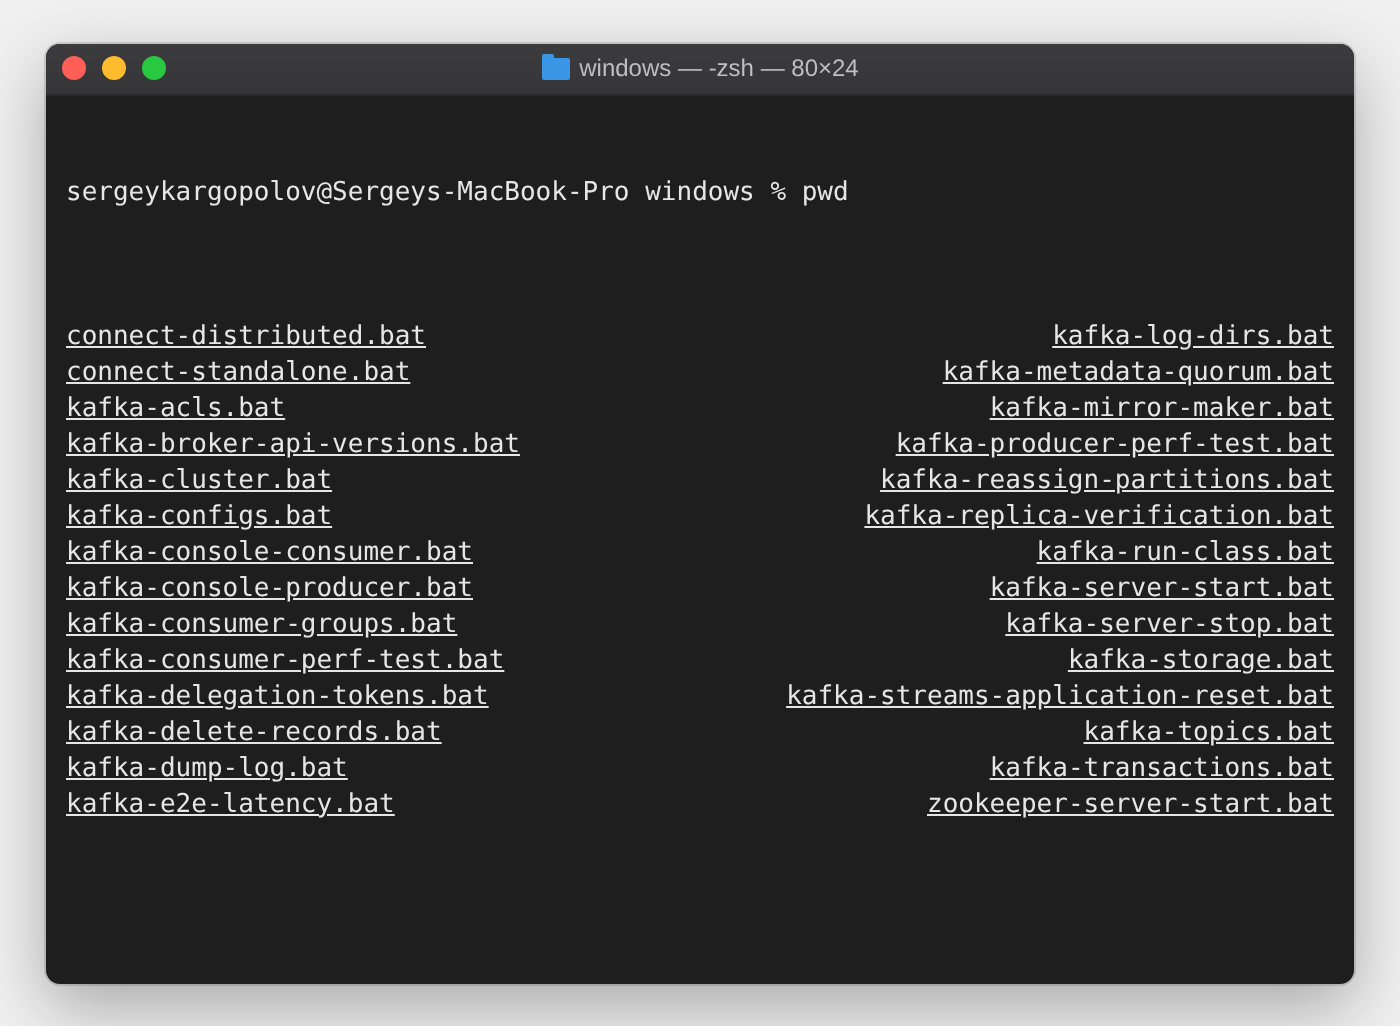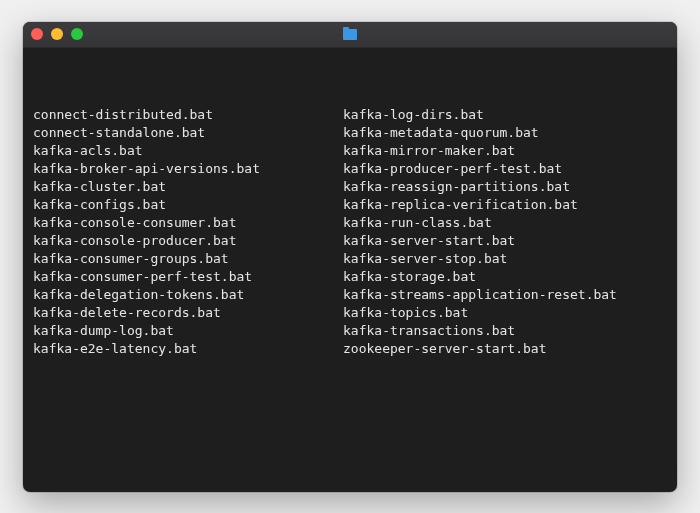--- a/index.html
+++ b/index.html
@@ -64,41 +64,43 @@
     .term {
       flex: 1;
       padding: 4px 10px 8px 10px;
       font-size: 13px;
       line-height: 18px;
       color: #e6e6e6;
       font-weight: 500;
       white-space: pre;
     }
     .row { display: block; }
-    .cols { display: flex; }
+    .cols { display: flex; text-decoration: underline; }
     .col { white-space: pre; }
     .col1 { width: 310px; }
-    .col2 { flex: 1; }
+    .col2 { flex: 1; text-align: right; }
   </style>
 </head>
 <body>
 
 <div class="window">
   <div class="titlebar">
     <div class="traffic-lights">
       <div class="tl close"></div>
       <div class="tl min"></div>
       <div class="tl max"></div>
     </div>
     <div class="title-center">
       <span class="folder-icon"></span>
+      <span>windows — -zsh — 80×24</span>
     </div>
   </div>
 
   <div class="term">
+    <div class="row"><span>sergeykargopolov@Sergeys-MacBook-Pro windows % </span><span>pwd</span></div>
 
     <div class="cols">
       <div class="col col1" id="ls-col1"><div class="row">connect-distributed.bat</div><div class="row">connect-standalone.bat</div><div class="row">kafka-acls.bat</div><div class="row">kafka-broker-api-versions.bat</div><div class="row">kafka-cluster.bat</div><div class="row">kafka-configs.bat</div><div class="row">kafka-console-consumer.bat</div><div class="row">kafka-console-producer.bat</div><div class="row">kafka-consumer-groups.bat</div><div class="row">kafka-consumer-perf-test.bat</div><div class="row">kafka-delegation-tokens.bat</div><div class="row">kafka-delete-records.bat</div><div class="row">kafka-dump-log.bat</div><div class="row">kafka-e2e-latency.bat</div></div>
       <div class="col col2" id="ls-col2"><div class="row">kafka-log-dirs.bat</div><div class="row">kafka-metadata-quorum.bat</div><div class="row">kafka-mirror-maker.bat</div><div class="row">kafka-producer-perf-test.bat</div><div class="row">kafka-reassign-partitions.bat</div><div class="row">kafka-replica-verification.bat</div><div class="row">kafka-run-class.bat</div><div class="row">kafka-server-start.bat</div><div class="row">kafka-server-stop.bat</div><div class="row">kafka-storage.bat</div><div class="row">kafka-streams-application-reset.bat</div><div class="row">kafka-topics.bat</div><div class="row">kafka-transactions.bat</div><div class="row">zookeeper-server-start.bat</div></div>
     </div>
 
     
   </div>
 </div>
 

